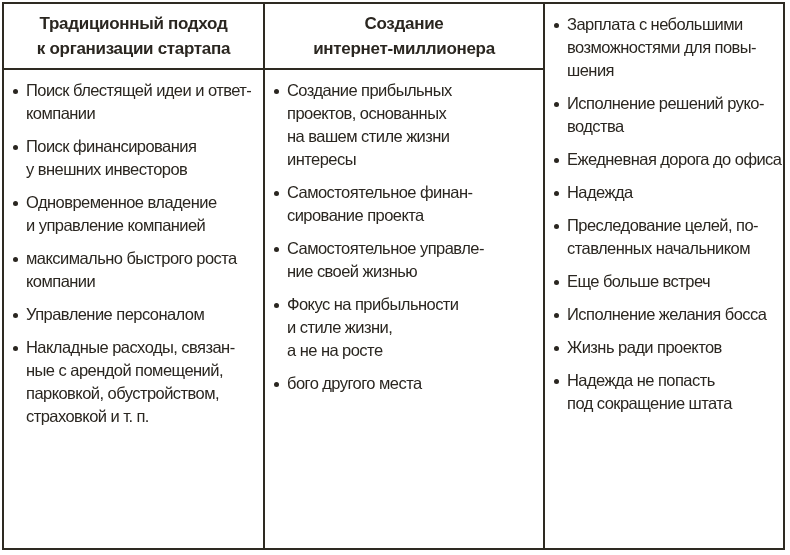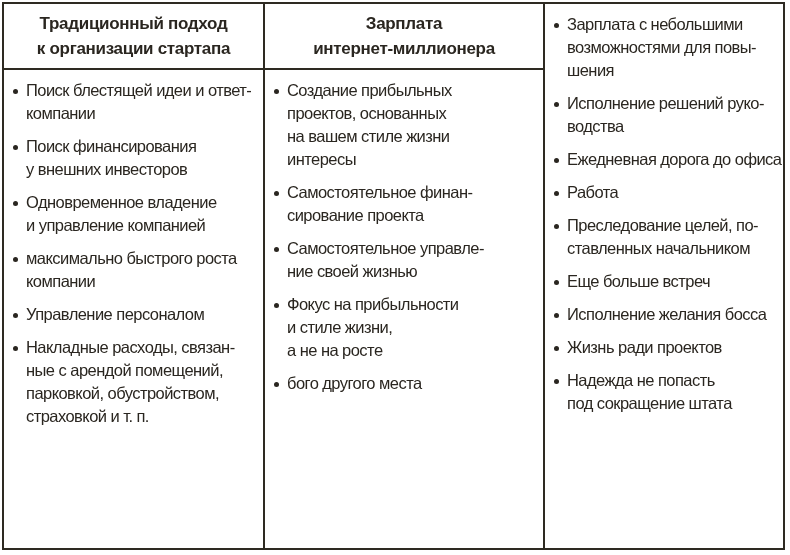--- a/index.html
+++ b/index.html
@@ -78,41 +78,41 @@
 
 <div class="table">
   <div class="cell head">
     <div>
       <span>Традиционный подход</span>
       <span>к организации стартапа</span>
     </div>
   </div>
   <div class="cell head">
     <div>
-      <span>Зарплата</span>
+      <span>Создание</span>
       <span>интернет-миллионера</span>
     </div>
   </div>
 
   <div class="cell body">
     <ul>
       <li>
           <span class="line">Зарплата с небольшими</span>
           <span class="line">возможностями для повы-</span>
           <span class="line">шения</span>
         </li>
       <li>
           <span class="line">Исполнение решений руко-</span>
           <span class="line">водства</span>
         </li>
       <li>
           <span class="line">Ежедневная дорога до офиса</span>
         </li>
       <li>
-          <span class="line">Работа</span>
+          <span class="line">Надежда</span>
         </li>
       <li>
           <span class="line">Преследование целей, по-</span>
           <span class="line">ставленных начальником</span>
         </li>
       <li>
           <span class="line">Еще больше встреч</span>
         </li>
       <li>
           <span class="line">Исполнение желания босса</span>

